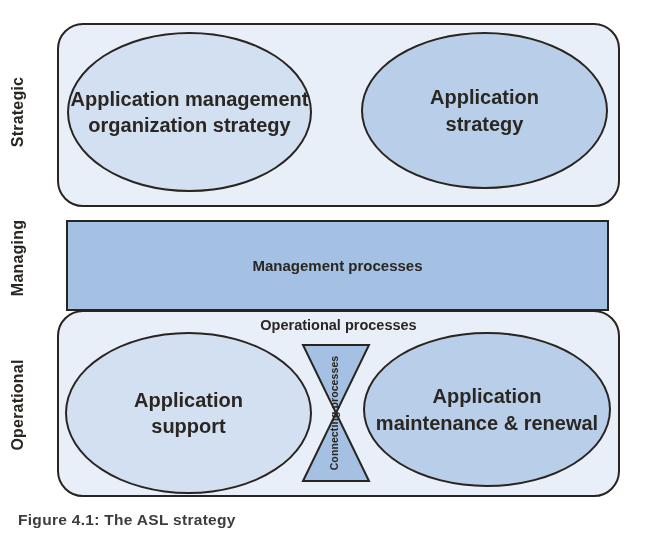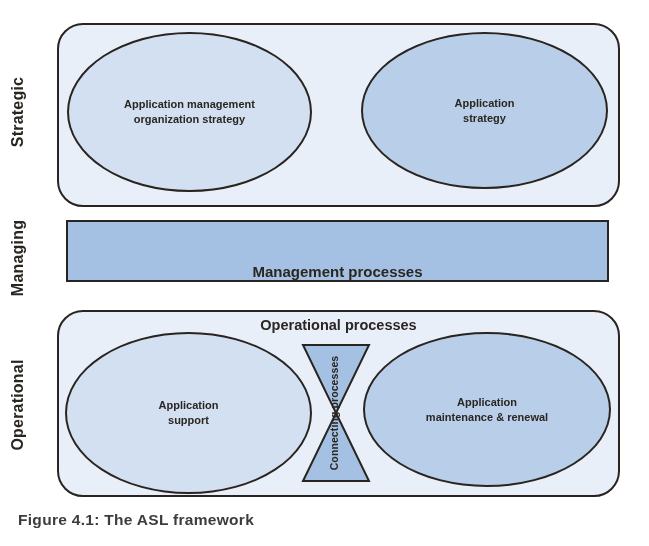--- a/index.html
+++ b/index.html
@@ -47,21 +47,21 @@
   
   .ellipse {
     position: absolute;
     border: 2px solid #29241f;
     border-radius: 50%;
     display: flex;
     align-items: center;
     justify-content: center;
     text-align: center;
     font-weight: bold;
-    font-size: 11px;
+    font-size: 20px;
     line-height: 1.32;
     white-space: pre-line;
     color: #2a2622;
   }
   .ellipse-light  { background: #d3e0f1; }
   .ellipse-medium { background: #b9cfe9; }
 
   .el-strat-left  { left: 8px;   top: 7px;  width: 245px; height: 160px; }
   .el-strat-right { left: 302px; top: 7px;  width: 247px; height: 157px; }
   .el-op-left     { left: 6px;   top: 20px; width: 247px; height: 162px; }
@@ -78,25 +78,25 @@
   }
   .caption-bottom { bottom: 3px; }
   .caption-top    { top: 5px; }
 
   
   .mgmt-rect {
     position: absolute;
     left: 66px;
     top: 220px;
     width: 543px;
-    height: 62px;
+    height: 91px;
     background: #a4c1e3;
     border: 2px solid #29241f;
     display: flex;
-    align-items: flex-end;
+    align-items: center;
     justify-content: center;
     font-weight: bold;
     font-size: 15px;
     color: #2a2622;
   }
 
   
   .hourglass {
     position: absolute;
     left: 243px;
@@ -169,15 +169,15 @@
       <span>Application
 maintenance &amp; renewal</span>
     </div>
     <svg class="hourglass" viewBox="0 0 68 138" aria-hidden="true">
       <polygon points="1,1 67,1 34,69"></polygon>
       <polygon points="34,69 67,137 1,137"></polygon>
     </svg>
     <div class="connector-label">Connecting processes</div>
   </div>
 
-  <div class="figure-caption">Figure 4.1: The ASL framework</div>
+  <div class="figure-caption">Figure 4.1: The ASL strategy</div>
 
 </div>
 
 </body></html>

